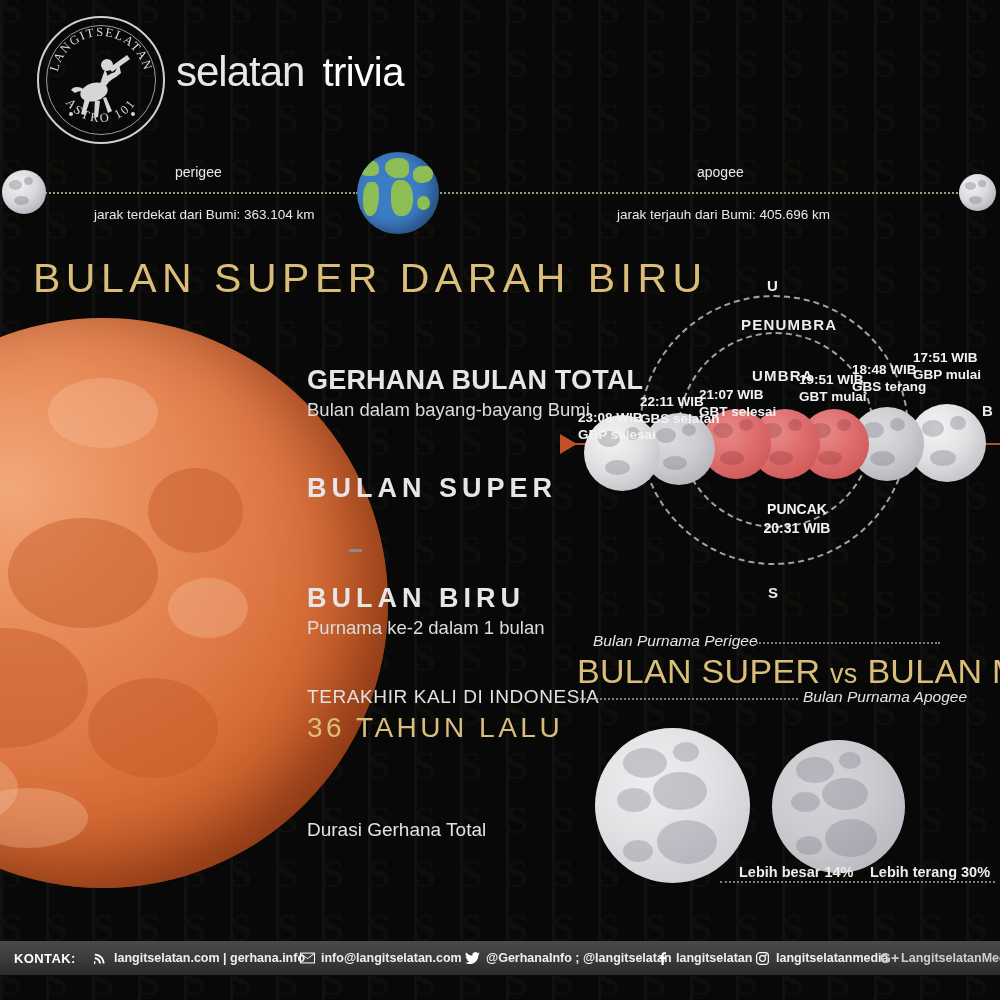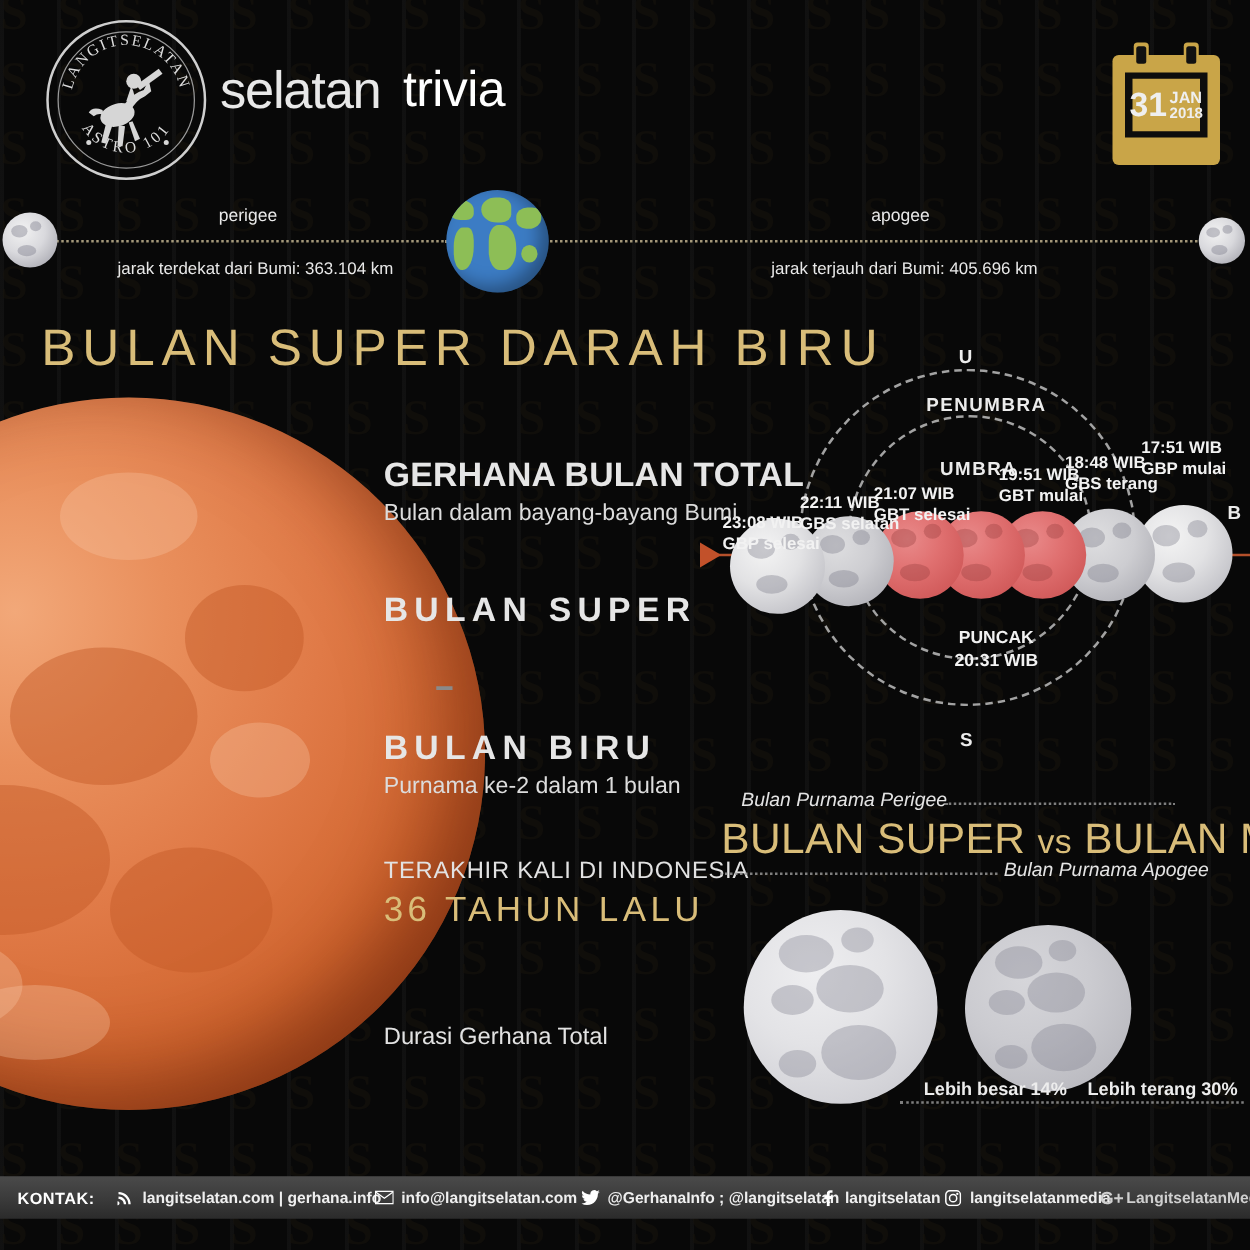--- a/index.html
+++ b/index.html
@@ -566,38 +566,20 @@
           <path d="M45 72 q-8 -3 -11 2 l4 3 q4 -3 8 -1 z"></path>
         </g>
         <circle cx="34" cy="98" r="2" fill="#d6d6d6"></circle>
         <circle cx="96" cy="98" r="2" fill="#d6d6d6"></circle>
       </svg>
     </div>
     <div id="brand">
         <span class="b2">selatan</span>
       <span class="b3">trivia</span>
     </div>
-    <div id="calendar">
-      <div class="cal-body"></div>
-      <div class="cal-ring l">
-          <i></i>
-        </div>
-      <div class="cal-ring r">
-          <i></i>
-        </div>
-      <div class="cal-inner">
-        <div class="cal-face">
-          <span class="cal-day">31</span>
-          <span class="cal-mo">
-            <span class="cal-mon">JAN</span>
-            <span class="cal-yr">2018</span>
-          </span>
-        </div>
-      </div>
-    </div>
   </div>
 
   <div id="orbit">
     <div class="dotline" style="left:38px;width:320px;"></div>
     <div class="dotline" style="left:440px;width:530px;"></div>
 
     <div class="moon-sm" style="left:2px;top:20px;width:44px;height:44px;">
       <div class="mk" style="left:7px;top:10px;width:13px;height:10px;"></div>
       <div class="mk" style="left:22px;top:7px;width:9px;height:8px;"></div>
       <div class="mk" style="left:12px;top:26px;width:15px;height:9px;"></div>

